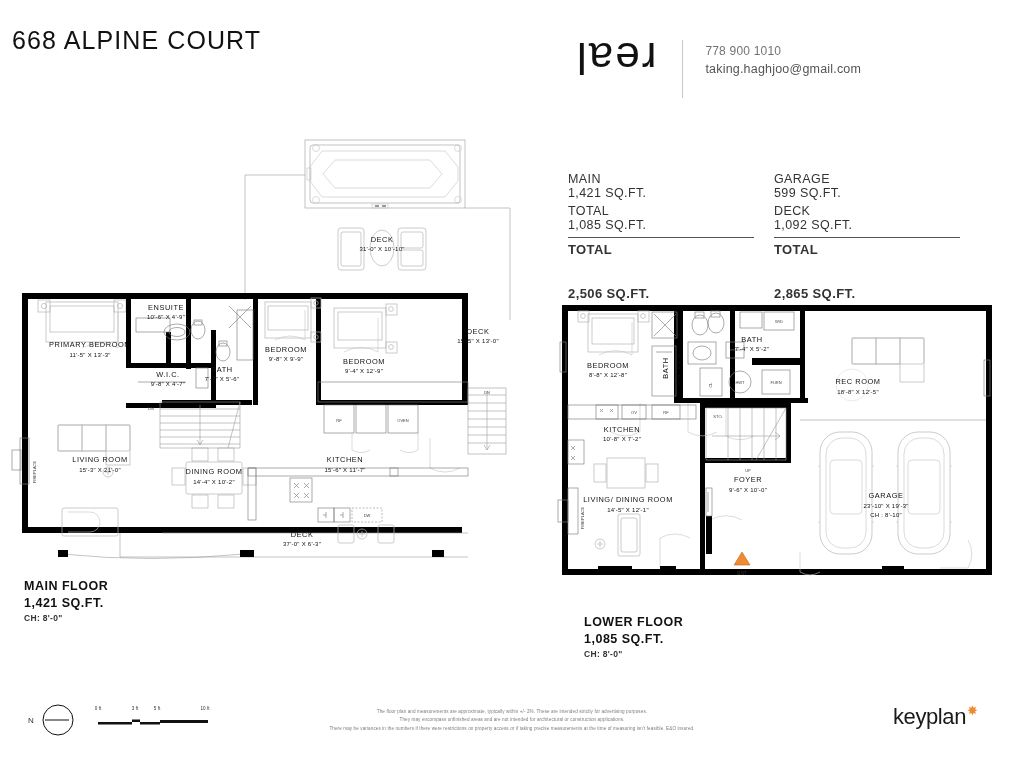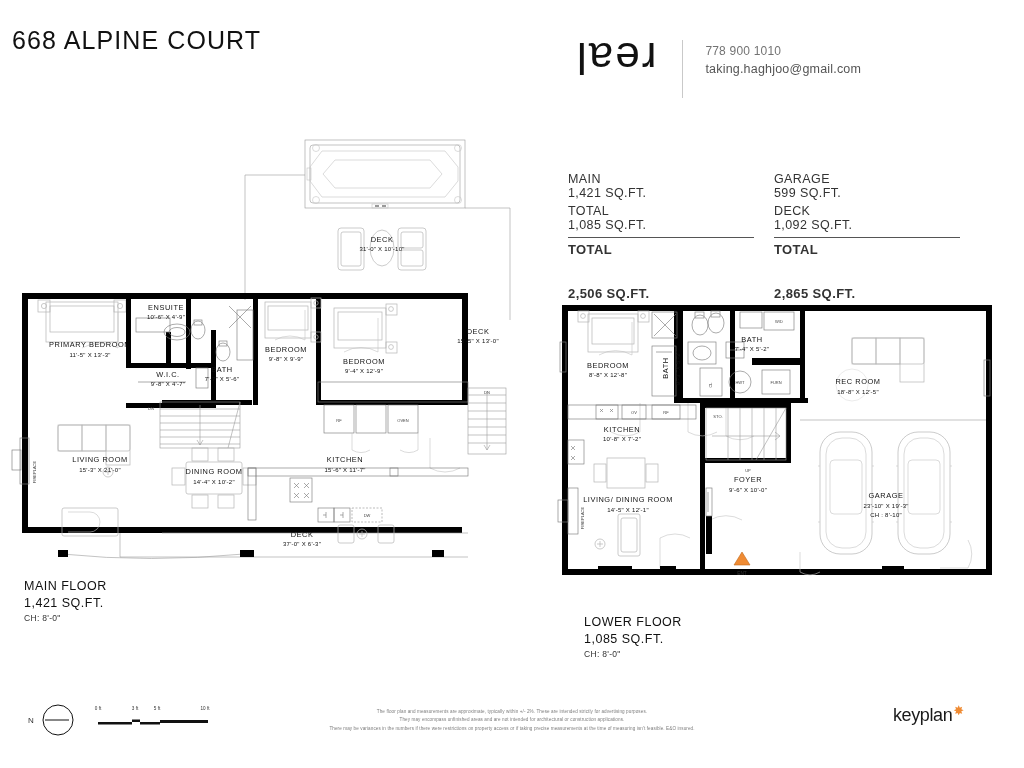--- a/index.html
+++ b/index.html
@@ -38,38 +38,38 @@
   .rmdim{font-family:"Liberation Sans",sans-serif;font-size:6px;fill:#111;
          text-anchor:middle;letter-spacing:.25px;}
   .micro{font-family:"Liberation Sans",sans-serif;font-size:4px;fill:#444;text-anchor:middle;}
   .wall{fill:#000;}
   .thinline{stroke:#9a9a9a;stroke-width:.6;fill:none;}
   .furn{stroke:#b4b4b4;stroke-width:.7;fill:none;}
   .furn2{stroke:#c2c2c2;stroke-width:.6;fill:none;}
   .fixt{stroke:#7d7d7d;stroke-width:.65;fill:none;}
 
   
-  .floor-cap{font-size:12.5px;letter-spacing:.5px;color:#111;line-height:1.35;}
+  .floor-cap{font-size:12.5px;letter-spacing:.5px;color:#111;line-height:1.35;font-weight:bold;}
   .floor-cap .sq{font-size:12.5px;}
   .floor-cap .ch{font-size:8.5px;color:#333;letter-spacing:.3px;margin-top:1px;}
   #main-floor-caption{left:24px;top:578px;}
   #lower-floor-caption{left:584px;top:582px;margin-top:32px;}
 
   
   #compass{left:28px;top:703px;display:flex;align-items:center;gap:7px;}
   #compass-label{font-size:8px;color:#333;}
   #scalebar{left:95px;top:706px;width:125px;}
   .scale-ticks{position:relative;height:10px;}
   .scale-ticks span{position:absolute;font-size:4.6px;color:#333;transform:translateX(-50%);}
 
   #disclaimer{left:262px;top:708px;width:500px;text-align:center;
               font-size:4.6px;line-height:1.85;color:#7e7e7e;letter-spacing:.1px;}
 
   #keyplan-logo{left:893px;top:706px;display:flex;align-items:flex-start;}
-  #keyplan-text{font-size:18px;font-weight:400;color:#1a1a1a;letter-spacing:-.4px;line-height:1;}
+  #keyplan-text{font-size:22px;font-weight:400;color:#1a1a1a;letter-spacing:-.4px;line-height:1;}
   #keyplan-mark{color:#ef8b33;font-size:13px;line-height:1;margin-left:1px;margin-top:-2px;}
   .ent-label{font-family:"Liberation Sans",sans-serif;font-size:4.8px;fill:#333;text-anchor:middle;}
 </style>
 </head>
 <body>
 
 <div class="abs" id="header-address">
   <div id="address-line1">668 ALPINE COURT</div>
 </div>
 

